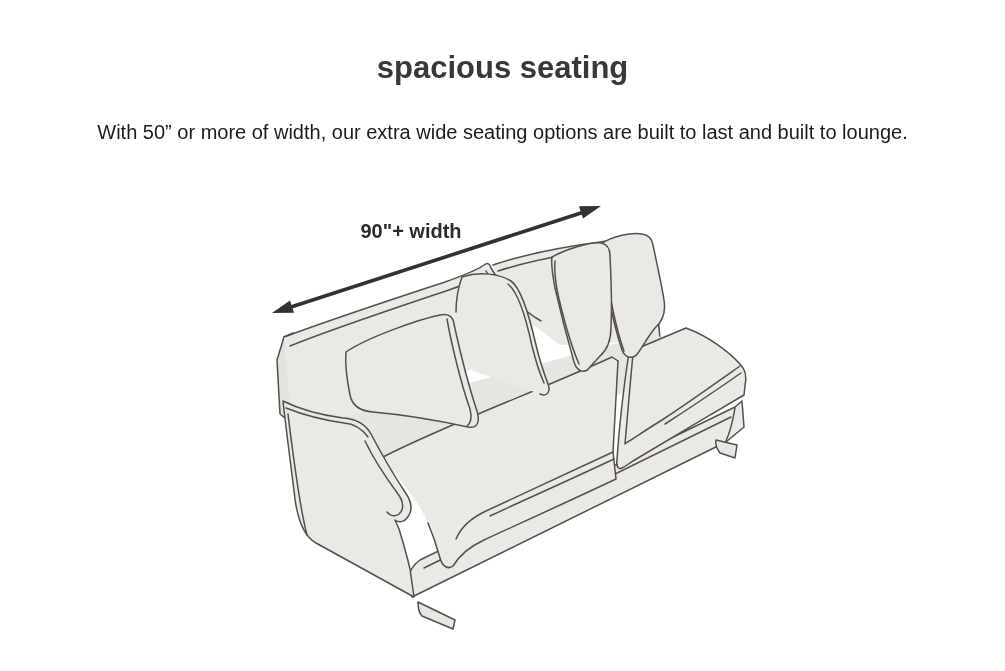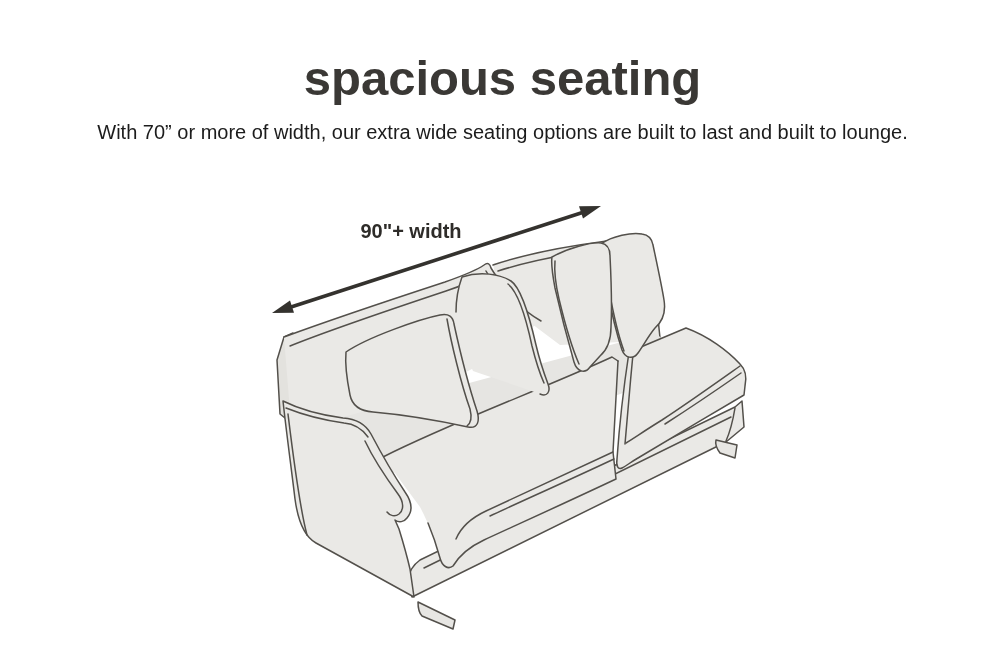--- a/index.html
+++ b/index.html
@@ -13,21 +13,21 @@
     position: relative;
     overflow: hidden;
     font-family: "Liberation Sans", sans-serif;
   }
   .title {
     position: absolute;
     top: 50px;
     left: 0;
     right: 0;
     text-align: center;
-    font-size: 49px;
+    font-size: 31px;
     font-weight: bold;
     color: #3a3835;
     letter-spacing: 0px;
   }
   .desc {
     position: absolute;
     top: 119px;
     left: 0;
     right: 0;
     text-align: center;
@@ -46,21 +46,21 @@
     font-weight: bold;
     fill: #2e2c29;
   }
 </style>
 </head>
 <body>
 
 <div class="title">spacious seating</div>
 
 <div class="desc">
-  <div>With 70” or more of width, our extra wide seating options are built to last and built to lounge.</div>
+  <div>With 50” or more of width, our extra wide seating options are built to last and built to lounge.</div>
 </div>
 
 <svg class="diagram-svg" width="1005" height="671" viewBox="0 0 1005 671">
 
   <g stroke="#53504b" stroke-width="1.5" fill="none" stroke-linejoin="round" stroke-linecap="round">
 
     <path fill="#e3e2de" d="M277,360 L284,337 L293,333 L296,346 L290,422 L280,414 Z"></path>
 
     <path fill="#eae9e6" stroke="none" d="M493,264 C520,256 562,247 600,242 C620,239 636,237 641,240 C645,242 646,247 647,252
          C650,267 654,284 656,299 L660,340 L560,345 L500,300 Z"></path>

